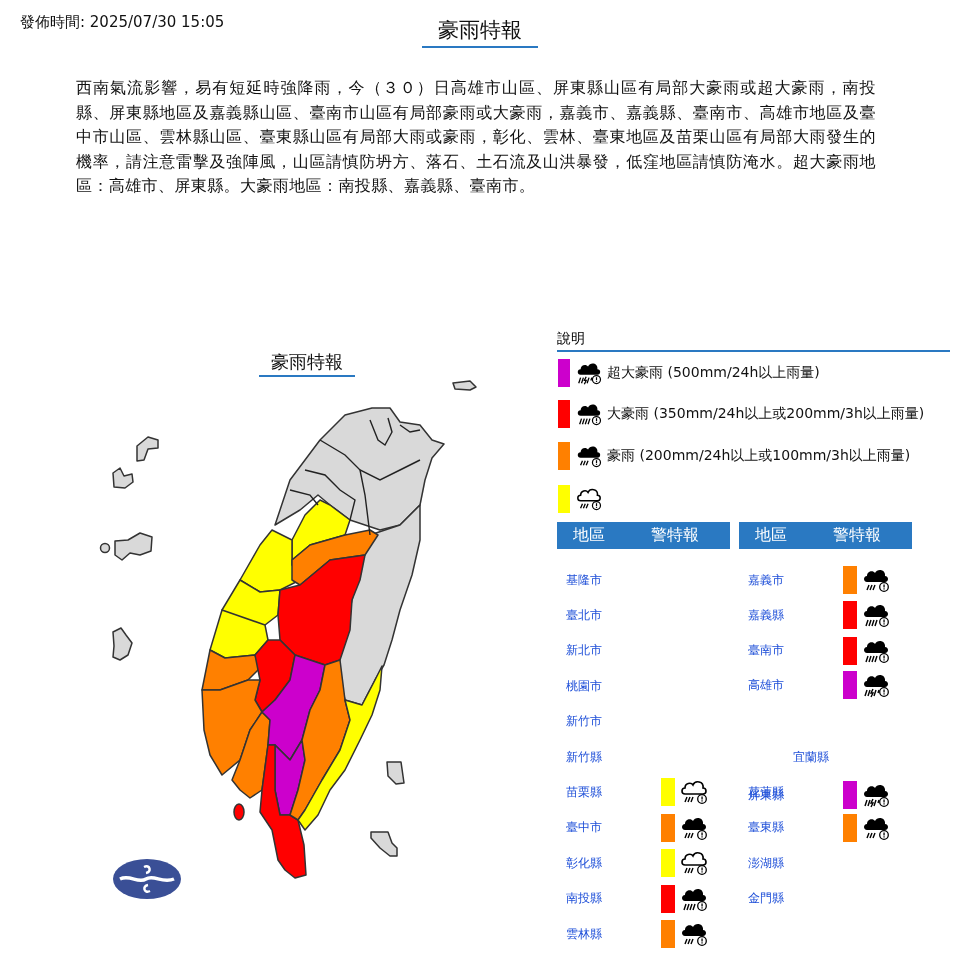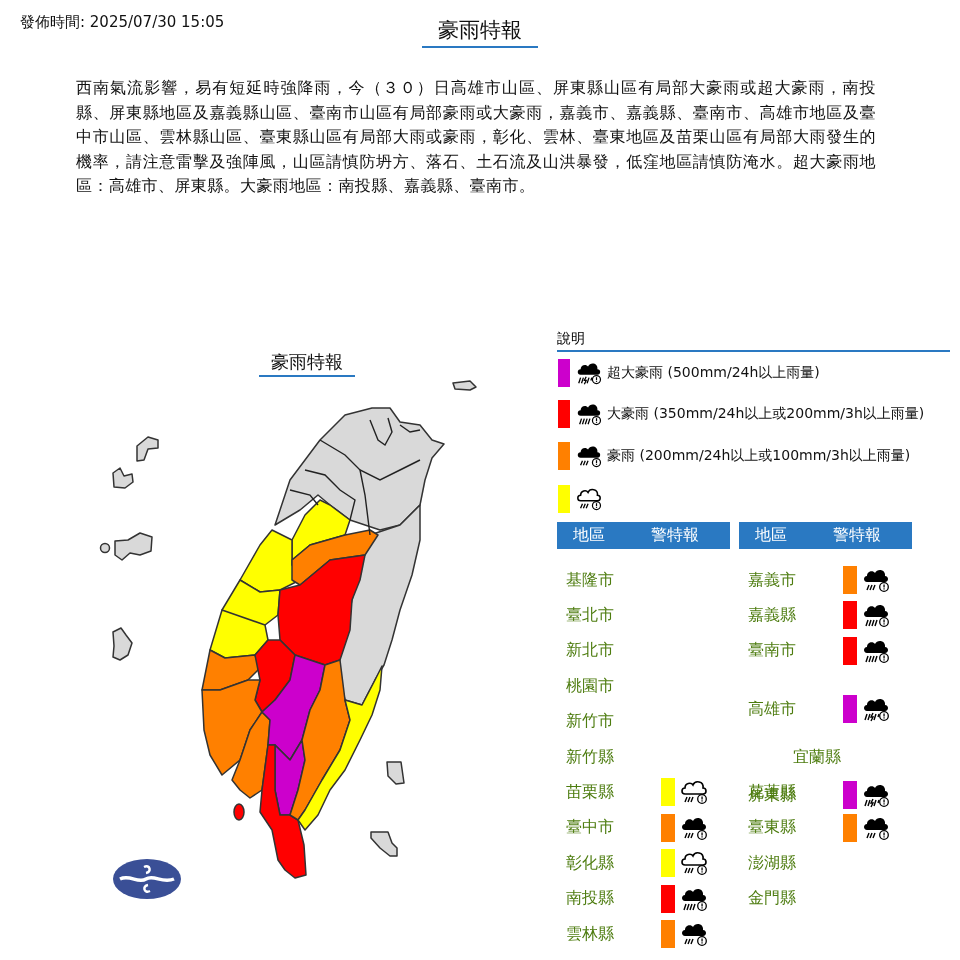--- a/index.html
+++ b/index.html
@@ -13,21 +13,21 @@
   .map { position:absolute; left:90px; top:340px; width:420px; height:560px; }
   .map-title { position:absolute; left:259px; top:350px; width:96px; text-align:center; font-size:18px;
                color:#111; border-bottom:2px solid #2a79c2; padding-bottom:1px; }
   .legend-title { position:absolute; left:557px; top:330px; font-size:14px; color:#000000; }
   .legend-line { position:absolute; left:557px; top:350px; width:393px; height:2px; background:#2a79c2; }
   .legend-row { position:absolute; left:558px; height:30px; display:flex; align-items:center; font-size:14px; color:#111; }
   .sw { width:12px; height:28px; margin-right:5px; }
   .ico { width:28px; height:28px; margin-right:4px; }
   .thead { position:absolute; top:522px; height:27px; background:#2a79c2; color:#fff; font-size:16px; display:flex; align-items:center; }
   .thead span { position:absolute;font-family:Liberation Serif, serif; }
-  .trow { position:absolute; height:30px; display:flex; align-items:center; font-size:16px; color:#4d7c0f;text-decoration:underline; }
+  .trow { position:absolute; height:30px; display:flex; align-items:center; font-size:12px; color:#1d4ed8;text-decoration:underline; }
   .trow .name { position:absolute; left:0; width:70px; }
   .trow .sw { position:absolute; width:14px; height:28px; top:1px; }
   .trow .ico { position:absolute; width:30px; height:30px; top:0; }
 </style>
 </head>
 <body>
 
 <svg width="0" height="0" style="position:absolute">
   <defs>
     <g id="cloud-solid">
@@ -256,21 +256,21 @@
         <use href="#ico-torrential"></use>
       </svg>
     </div>
     <div class="trow" style="left: 748px; top: 635.8px; width: 170px;">
       <span class="name">臺南市</span>
       <div class="sw" style="left: 95px; background: rgb(255, 0, 0);"></div>
       <svg class="ico" style="left:113px" viewBox="0 0 30 30">
         <use href="#ico-torrential"></use>
       </svg>
     </div>
-    <div class="trow" style="left: 748px; top: 694px; width: 170px;">
+    <div class="trow" style="left: 748px; top: 670px; width: 170px;">
       <span class="name">高雄市</span>
       <div class="sw" style="left: 95px; background: rgb(204, 0, 204);"></div>
       <svg class="ico" style="left:113px" viewBox="0 0 30 30">
         <use href="#ico-extreme_torrential"></use>
       </svg>
     </div>
     <div class="trow" style="left: 748px; top: 732px; width: 170px; margin-top: 48px;">
       <span class="name">屏東縣</span>
       <div class="sw" style="left: 95px; background: rgb(204, 0, 204);"></div>
       <svg class="ico" style="left:113px" viewBox="0 0 30 30">

